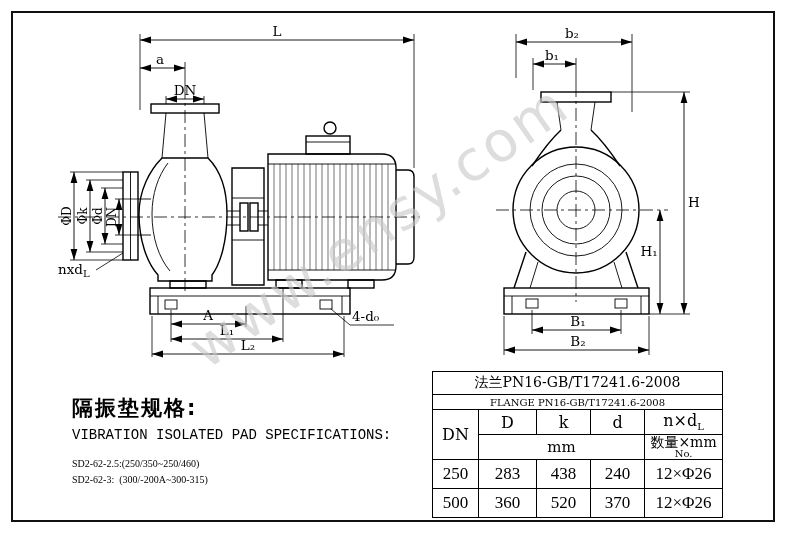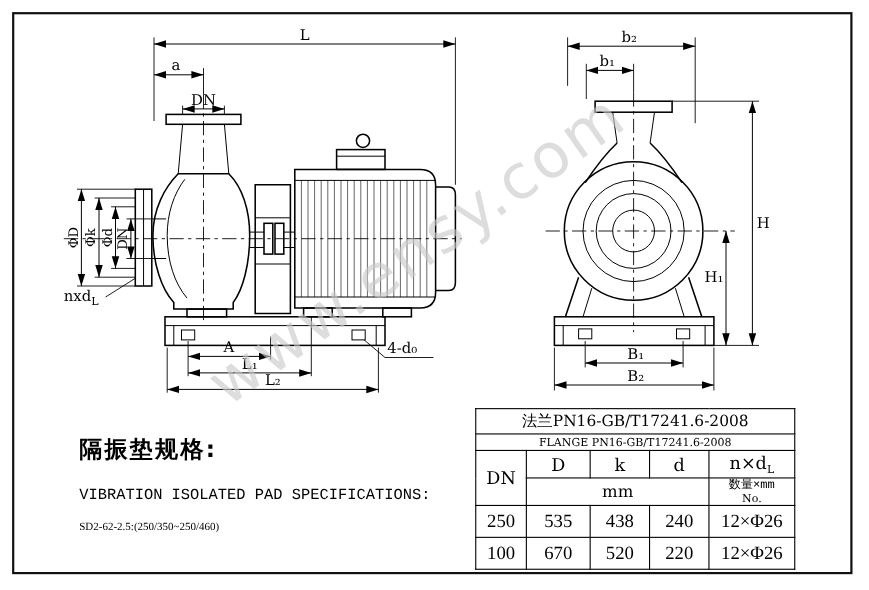--- a/index.html
+++ b/index.html
@@ -16,35 +16,35 @@
   .e{fill:none;stroke:#000;stroke-width:0.8;}
   .cl{fill:none;stroke:#000;stroke-width:0.8;stroke-dasharray:13 4 3 4;}
   text.t{font-family:"DejaVu Serif",serif;font-size:13.5px;fill:#000;text-anchor:middle;}
   text.tsm{font-family:"DejaVu Serif",serif;font-size:12px;fill:#000;text-anchor:middle;}
   text.ts{font-family:"DejaVu Serif",serif;font-size:13.5px;fill:#000;text-anchor:start;}
   text.wm{font-family:"DejaVu Sans",sans-serif;font-size:56px;fill:#c9c9c9;opacity:.62;
           letter-spacing:3px;text-anchor:middle;}
 
   
   .specs{position:absolute;left:72px;top:394px;}
-  .sp-cn{font-size:21px;font-weight:600;letter-spacing:2px;margin-bottom:21px;
+  .sp-cn{font-size:21px;font-weight:600;letter-spacing:2px;margin-bottom:5px;
          font-family:"DejaVu Sans",sans-serif;}
   .sp-en{font-size:14px;font-family:"Liberation Mono",monospace;margin-bottom:13px;white-space:pre;}
   .sp-line{font-size:10px;font-family:Liberation Serif, serif;line-height:1.55;white-space:pre;}
 
   
   table.flange{position:absolute;left:432px;top:371px;width:290px;border-collapse:collapse;
                table-layout:fixed;font-family:"DejaVu Serif",serif;color:#000;background:#fff;}
   .flange td{border:1.2px solid #000;text-align:center;vertical-align:middle;padding:0;overflow:hidden;}
   .r-cn td{height:22px;font-size:14px;}
   .r-en td{height:14px;font-size:10px;}
   .r-h td{height:24px;font-size:16px;}
   .r-u td{height:24px;font-size:15px;}
   .r-d td{height:28px;font-size:17px;font-family:Liberation Serif, serif;}
-  .qty-cn{display:block;font-size:11px;line-height:11px;padding-top:1px;font-family:Liberation Mono, monospace;}
+  .qty-cn{display:block;font-size:14px;line-height:11px;padding-top:1px;}
   .qty-en{display:block;font-size:10px;line-height:11px;}
   sub{font-size:10px;}
 </style>
 </head>
 <body>
 
 <div class="page">
   <div class="frame"></div>
 
   <svg class="drawing" viewBox="0 0 790 536">
@@ -188,20 +188,21 @@
       </g>
     </g>
 
     <text class="wm" x="390" y="242" transform="rotate(-35 390 242)">www.ensy.com</text>
   </svg>
 
   <div class="specs">
     <div class="sp-cn">隔振垫规格:</div>
     <div class="sp-en">VIBRATION ISOLATED PAD SPECIFICATIONS:</div>
     <div class="sp-line">SD2-62-2.5:(250/350~250/460)</div>
+    <div class="sp-line">SD2-62-3:  (300/-200A~300-315)</div>
   </div>
 
   <table class="flange">
     <colgroup>
         <col style="width:46px">
         <col style="width:58px">
         <col style="width:54px">
         <col style="width:54px">
         <col style="width:78px">
       </colgroup>
@@ -221,27 +222,27 @@
     </tr>
     <tr class="r-u">
       <td colspan="3">mm</td>
       <td>
         <span class="qty-cn">数量×mm</span>
         <span class="qty-en">No.</span>
       </td>
     </tr>
     <tr class="r-d">
       <td>250</td>
-      <td>535</td>
+      <td>283</td>
       <td>438</td>
       <td>240</td>
       <td>12×Φ26</td>
     </tr>
     <tr class="r-d">
-      <td>100</td>
-      <td>670</td>
+      <td>500</td>
+      <td>360</td>
       <td>520</td>
-      <td>220</td>
+      <td>370</td>
       <td>12×Φ26</td>
     </tr>
   </tbody>
     </table>
 </div>
 
 </body></html>

